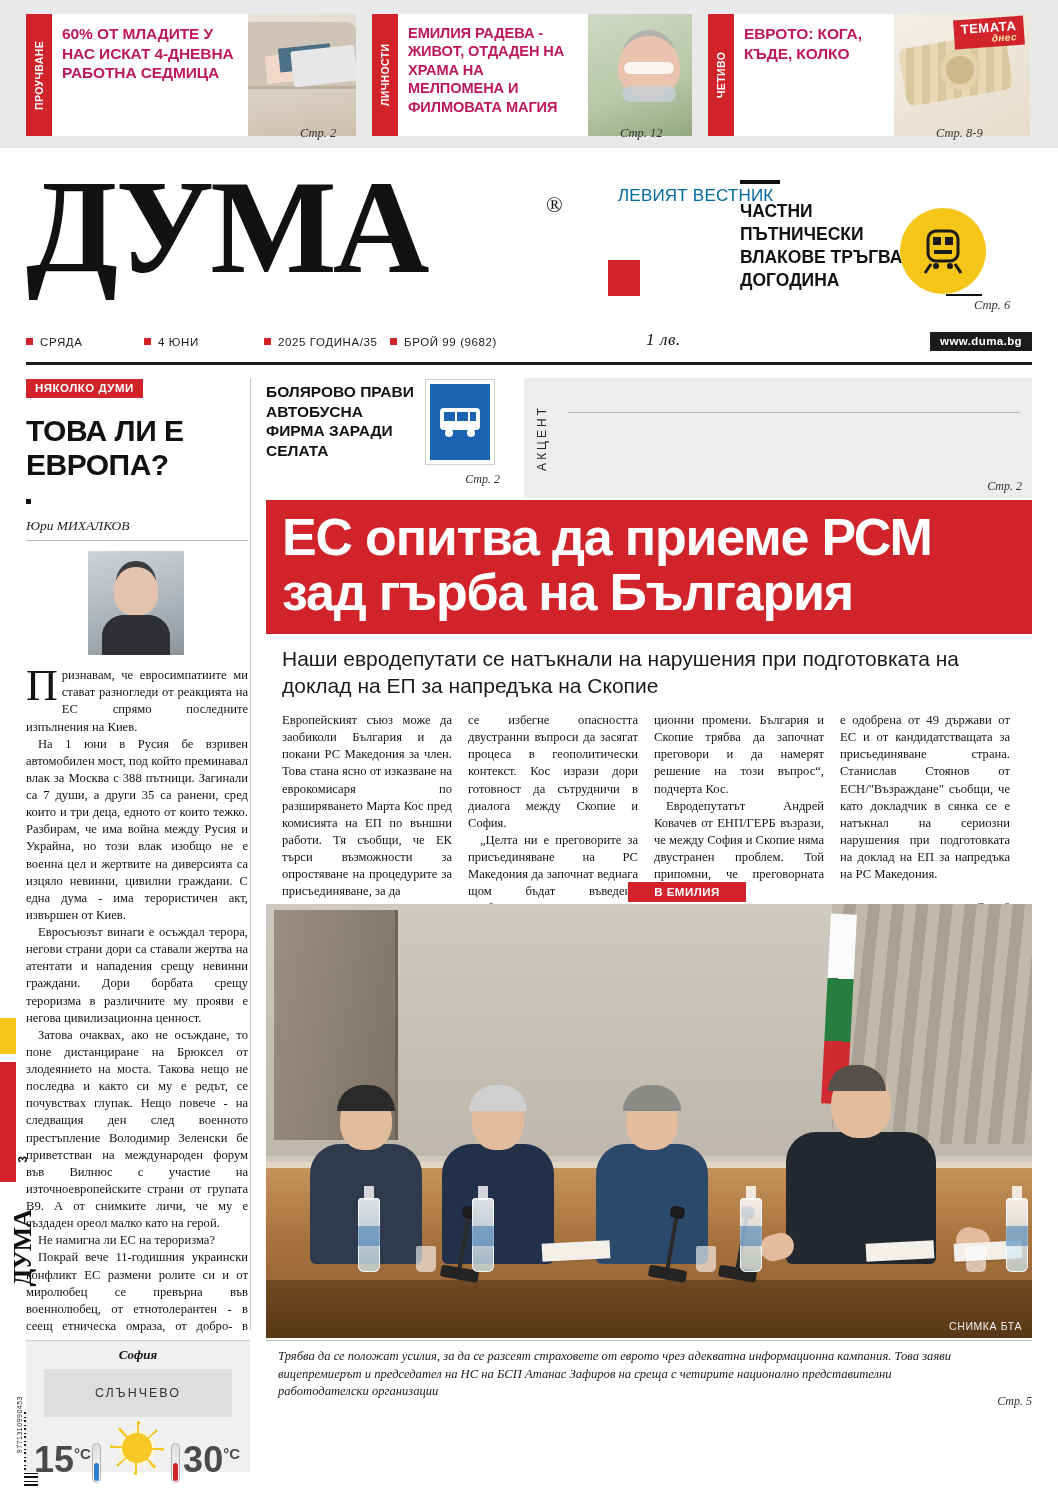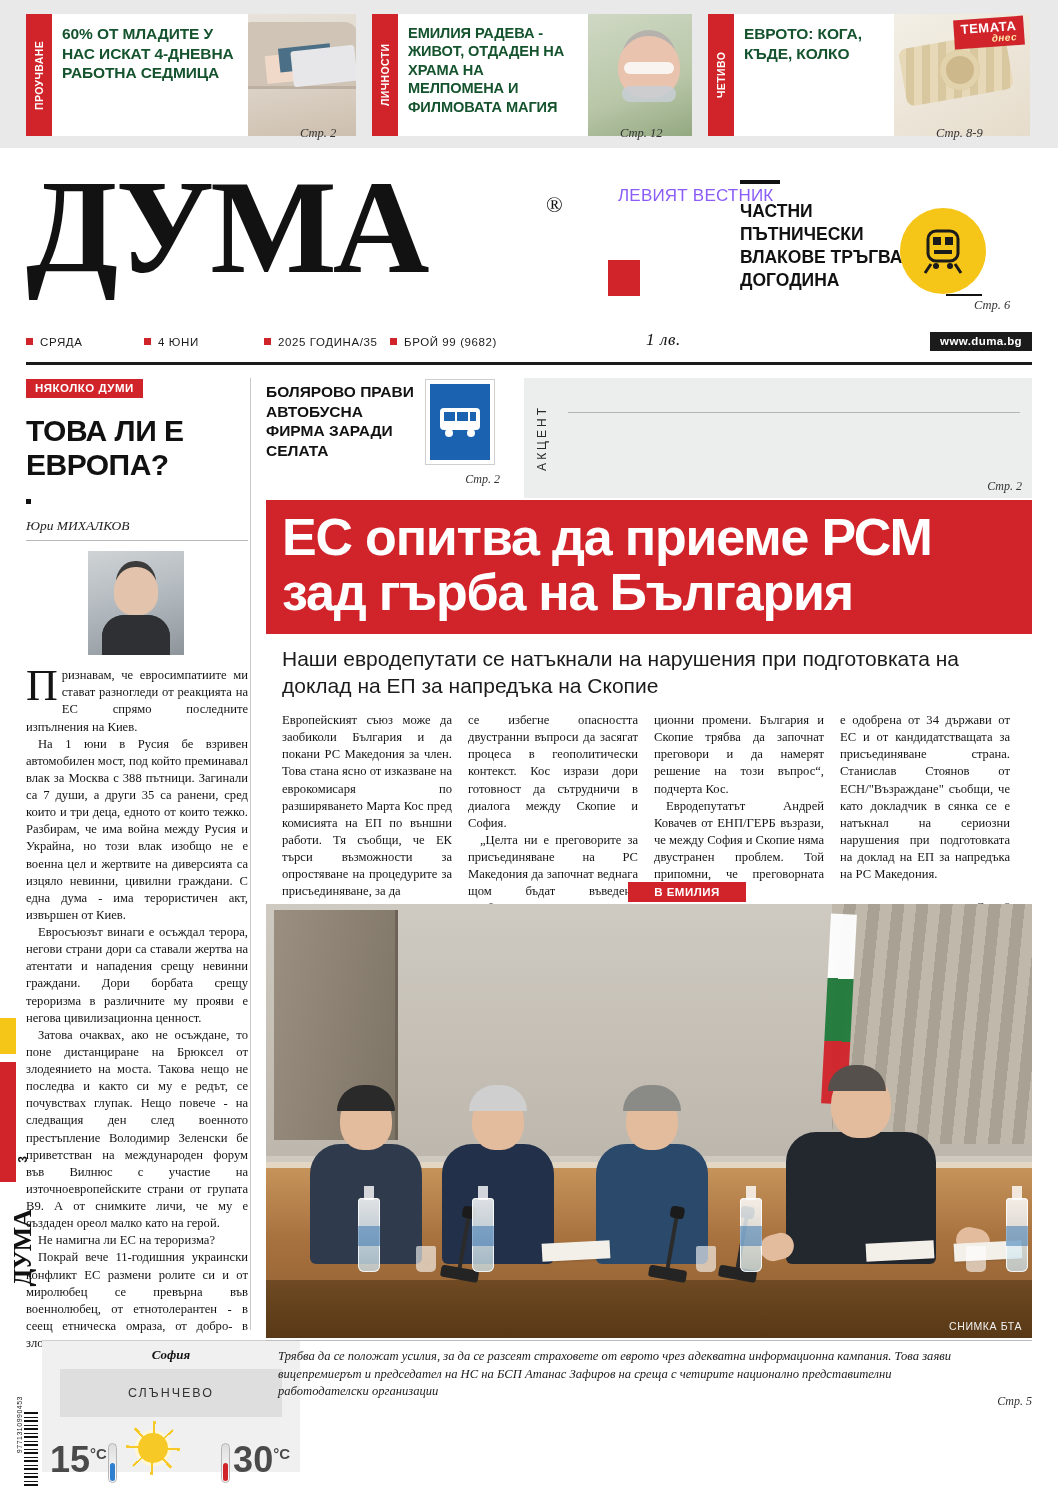--- a/index.html
+++ b/index.html
@@ -48,21 +48,21 @@
     flex: 1;
     display: flex;
     align-items: stretch;
   }
   .teaser-text {
     padding: 10px 8px 1px 10px;
     font-family: "Liberation Sans", sans-serif;
     font-weight: bold;
     font-size: 15.5px;
     line-height: 1.26;
-    color: #14532d;
+    color: #be185d;
     letter-spacing: -.1px;
   }
   .t1 .teaser-text { width: 196px; }
   .t2 .teaser-text { width: 190px; font-size: 14.6px; }
   .t3 .teaser-text { width: 160px; }
 
   .teaser-photo {
     flex: 1;
     position: relative;
     overflow: hidden;
@@ -151,21 +151,21 @@
     font-size: 22px; color: #151515;
     font-family:"Liberation Serif", serif;
   }
   .logo-red-square {
     position: absolute; left: 608px; top: 112px; width: 32px; height: 36px;
     background: #d1232a;
   }
   .levi {
     position: absolute; left: 618px; top: 38px;
     font-family: "Liberation Sans", sans-serif;
-    font-size: 17px; line-height: 1.22; color: #8b5cf6;
+    font-size: 17px; line-height: 1.22; color: #0369a1;
     letter-spacing: .2px;
   }
   .promo-rule {
     position:absolute; left: 740px; top: 32px; width: 40px; height: 4px; background:#111;
   }
   .promo {
     position: absolute; left: 740px; top: 52px; width: 180px;
     font-family: "Liberation Sans", sans-serif;
     font-weight: bold; font-size: 17.5px; line-height: 1.32; color: #111;
   }
@@ -251,22 +251,22 @@
     font-size: 44px; line-height: 34px; font-weight: normal;
     padding: 2px 4px 0 0;
   }
   .op-page {
     margin-top: 6px; text-align: right;
     font-family: "Liberation Serif", serif; font-style: italic; font-size: 12px; color:#333;
   }
 
   
   .weather {
-    position:absolute; left: 26px; top: 1340px; width: 258px; height: 132px;
-    background: #f0f0f0; border-top: 1px solid #cfcfcf; margin-left: 16px;
+    position:absolute; left: 26px; top: 1340px; width: 224px; height: 132px;
+    background: #f0f0f0; border-top: 1px solid #cfcfcf;
   }
   .weather-city {
     text-align:center; margin-top: 6px;
     font-family:"Liberation Serif", serif; font-weight:bold; font-style:italic; font-size:13px;
   }
   .weather-cond {
     margin: 6px 18px 0; padding: 17px 0; text-align:center;
     background:#dedede; color:#333;
     font-family:"Liberation Sans", sans-serif; font-size: 12.5px; letter-spacing:2px;
   }
@@ -688,21 +688,21 @@
   </div>
   <div class="col">
     <p class="first">се избегне опасността двустранни въпроси да засягат процеса в геополитически контекст. Кос изрази дори готовност да сътрудничи в диалога между Скопие и София.</p>
     <p>„Целта ни е преговорите за присъединяване на РС Македония да започнат веднага щом бъдат въведени необходимите конститу-</p>
   </div>
   <div class="col">
     <p class="first">ционни промени. България и Скопие трябва да започнат преговори и да намерят решение на този въпрос“, подчерта Кос.</p>
     <p>Евродепутатът Андрей Ковачев от ЕНП/ГЕРБ възрази, че между София и Скопие няма двустранен проблем. Той припомни, че преговорната рамка с РСМ</p>
   </div>
   <div class="col">
-    <p class="first">е одобрена от 34 държави от ЕС и от кандидатстващата за присъединяване страна. Станислав Стоянов от ЕСН/"Възраждане" съобщи, че като докладчик в сянка се е натъкнал на сериозни нарушения при подготовката на доклад на ЕП за напредъка на РС Македония.</p>
+    <p class="first">е одобрена от 49 държави от ЕС и от кандидатстващата за присъединяване страна. Станислав Стоянов от ЕСН/"Възраждане" съобщи, че като докладчик в сянка се е натъкнал на сериозни нарушения при подготовката на доклад на ЕП за напредъка на РС Македония.</p>
     <div class="page-ref">Стр. 3</div>
   </div>
 </div>
 
 <div class="kadr">В ЕМИЛИЯ</div>
 
 <div class="photo-main">
   <div class="pm-wallback"></div>
   <div class="pm-door"></div>
   <div class="pm-curtain"></div>

